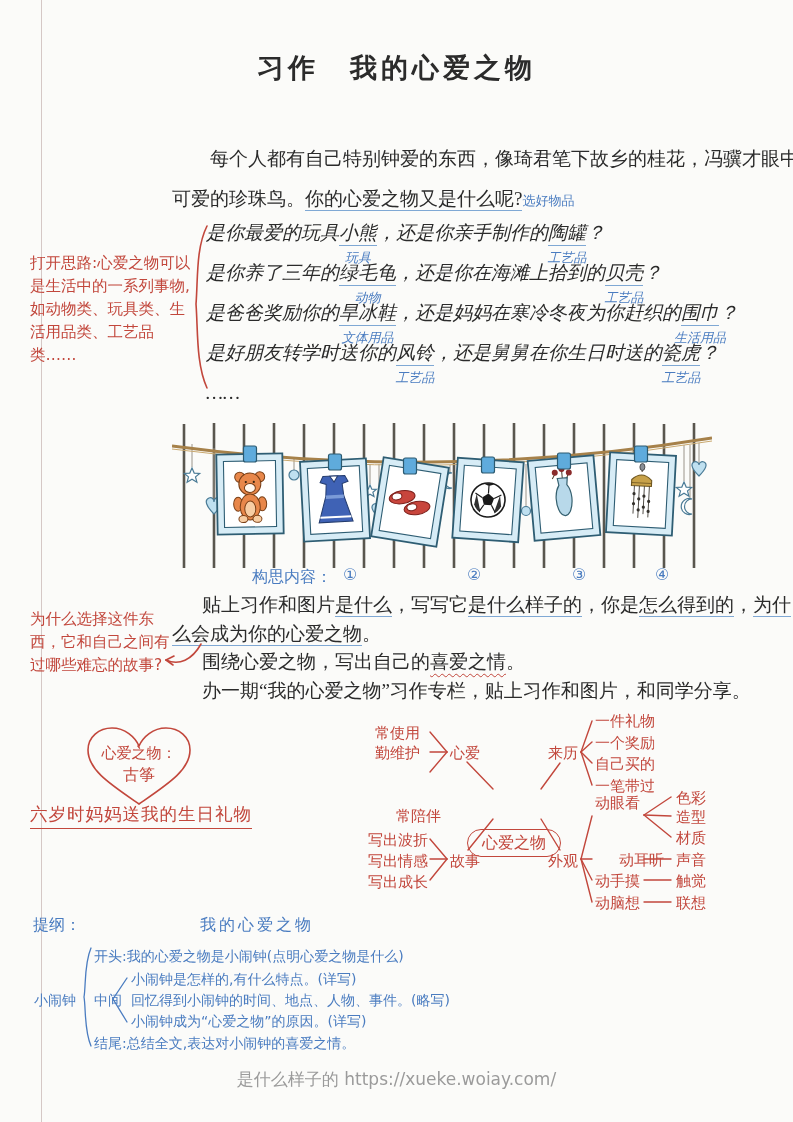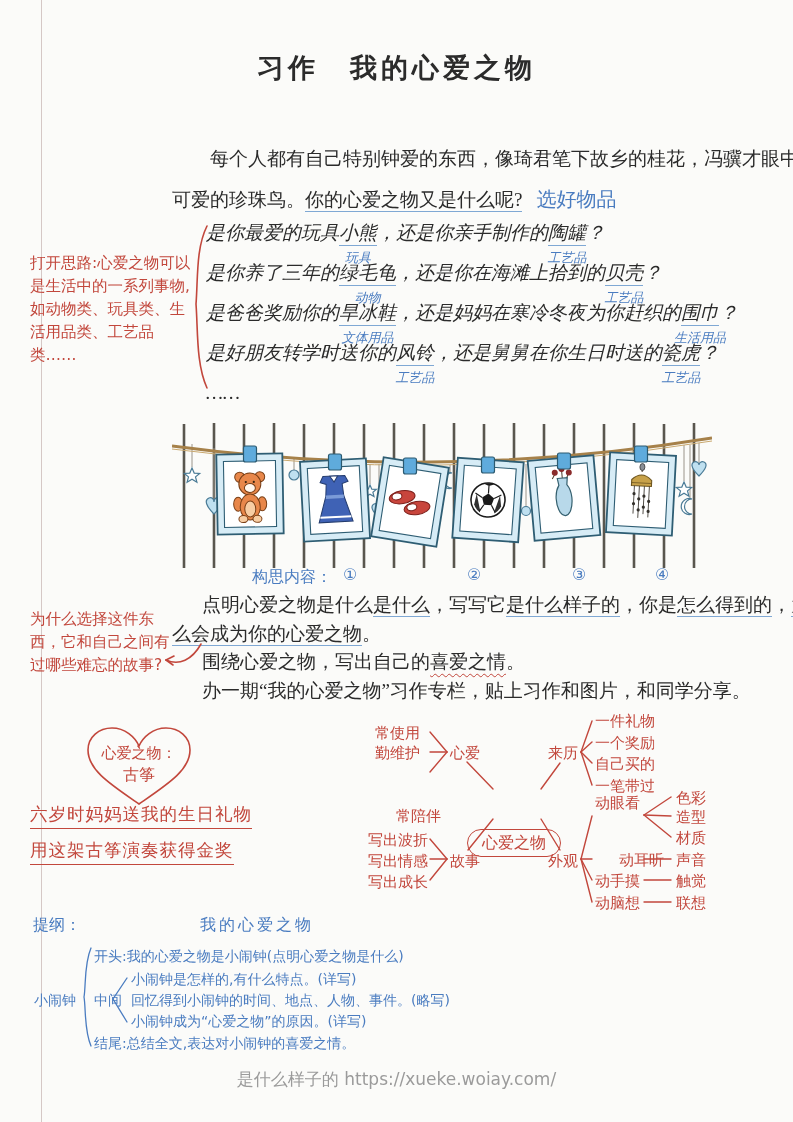--- a/index.html
+++ b/index.html
@@ -75,21 +75,21 @@
   <g stroke="#4a7cc0" stroke-width="1.3" fill="none" stroke-linecap="round">
     <path d="M91,948 C84,964 86,986 84,997 C86,1008 84,1030 91,1046"></path>
     <path d="M127,978 L113,999 L127,1022"></path>
   </g>
 </svg>
 
 <div class="abs page-title" style="top:50px;">习作　我的心爱之物</div>
 
 <div class="abs body-text indent" style="left:172px;top:146px;">每个人都有自己特别钟爱的东西，像琦君笔下故乡的桂花，冯骥才眼中</div>
 <div class="abs body-text" style="left:172px;top:186px;">
-  <span>可爱的珍珠鸟。</span><span class="bul">你的心爱之物又是什么呢?</span><span class="hand-blue" style="font-size:20px;margin-left:14px;">选好物品</span>
+  <span>可爱的珍珠鸟。</span><span class="bul">你的心爱之物又是什么呢?</span><span class="hand-blue" style="font-size:13px;">选好物品</span>
 </div>
 
 <div class="abs hand-red note-red" style="left:30px;top:252px;width:168px;">打开思路:心爱之物可以是生活中的一系列事物,如动物类、玩具类、生活用品类、工艺品类……</div>
 
 <div class="abs" style="left:206px;top:220px;font-style:italic;">
   <div class="q-row"><span>是你最爱的玩具</span><span class="term"><span>小熊</span><span class="tag">玩具</span></span><span>，还是你亲手制作的</span><span class="term"><span>陶罐</span><span class="tag">工艺品</span></span><span>？</span></div>
   <div class="q-row"><span>是你养了三年的</span><span class="term"><span>绿毛龟</span><span class="tag">动物</span></span><span>，还是你在海滩上拾到的</span><span class="term"><span>贝壳</span><span class="tag">工艺品</span></span><span>？</span></div>
   <div class="q-row"><span>是爸爸奖励你的</span><span class="term"><span>旱冰鞋</span><span class="tag">文体用品</span></span><span>，还是妈妈在寒冷冬夜为你赶织的</span><span class="term"><span>围巾</span><span class="tag">生活用品</span></span><span>？</span></div>
   <div class="q-row"><span>是好朋友转学时送你的</span><span class="term"><span>风铃</span><span class="tag">工艺品</span></span><span>，还是舅舅在你生日时送的</span><span class="term"><span>瓷虎</span><span class="tag">工艺品</span></span><span>？</span></div>
   <div class="q-row">……</div>
@@ -257,39 +257,38 @@
   </g>
   <rect x="462.5" y="28" width="13" height="16" rx="2" fill="#5fabdc" stroke="#2c5a70" stroke-width="1.2"></rect>
 </svg>
 
 <div class="abs hand-blue" style="left:252px;top:567px;font-size:16px;">构思内容：</div>
 <span class="abs num" style="left:343px;top:565px;">①</span>
 <span class="abs num" style="left:467px;top:565px;">②</span>
 <span class="abs num" style="left:572px;top:565px;">③</span>
 <span class="abs num" style="left:655px;top:565px;">④</span>
 
-<div class="abs body-text" style="left:172px;top:592px;padding-left:30px;"><span>点明心爱之物是什么</span><span class="bul">是什么</span><span>，写写它</span><span class="bul">是什么样子的</span><span>，你是</span><span class="bul">怎么得到的</span><span>，</span><span class="bul">为什</span></div>
+<div class="abs body-text" style="left:172px;top:592px;padding-left:30px;"><span>贴上习作和图片</span><span class="bul">是什么</span><span>，写写它</span><span class="bul">是什么样子的</span><span>，你是</span><span class="bul">怎么得到的</span><span>，</span><span class="bul">为什</span></div>
 <div class="abs body-text" style="left:172px;top:621px;"><span class="bul">么会成为你的心爱之物</span><span>。</span></div>
 
 <div class="abs body-text" style="left:202px;top:649px;"><span>围绕心爱之物，写出自己的</span><span class="wavy">喜爱之情</span><span>。</span></div>
 <div class="abs body-text" style="left:202px;top:678px;">办一期“我的心爱之物”习作专栏，贴上习作和图片，和同学分享。</div>
 
 <div class="abs hand-red note-red" style="left:30px;top:608px;width:145px;">为什么选择这件东西，它和自己之间有过哪些难忘的故事?</div>
 
 <svg class="abs" style="left:80px;top:722px;" width="118" height="88" viewBox="0 0 118 88">
   <path d="M59,82 C30,62 8,48 8,28 C8,15 19,6 32,6 C45,6 55,15 59,24 C63,15 73,6 86,6 C99,6 110,15 110,28 C110,48 88,62 59,82 Z" fill="none" stroke="#c2473c" stroke-width="1.6"></path>
 </svg>
 <div class="abs hand-red" style="left:80px;top:743px;width:118px;text-align:center;font-size:15px;line-height:21px;">
   <div>心爱之物：</div>
   <div style="font-size:16px;">古筝</div>
 </div>
 
 <div class="abs hand-red" style="left:30px;top:802px;">
   <div><span class="ex-line">六岁时妈妈送我的生日礼物</span></div>
-  <div><span class="ex-line">用这架古筝演奏获得金奖</span></div>
 </div>
 
 <div class="abs hand-red mm" style="left:375px;top:724px;">常使用</div>
 <div class="abs hand-red mm" style="left:375px;top:744px;">勤维护</div>
 <div class="abs hand-red mm" style="left:396px;top:764px;margin-top:43px;">常陪伴</div>
 <div class="abs hand-red mm" style="left:450px;top:744px;">心爱</div>
 <div class="abs hand-red mm" style="left:548px;top:744px;">来历</div>
 <div class="abs hand-red mm" style="left:595px;top:712px;">一件礼物</div>
 <div class="abs hand-red mm" style="left:595px;top:734px;">一个奖励</div>
 <div class="abs hand-red mm" style="left:595px;top:755px;">自己买的</div>

